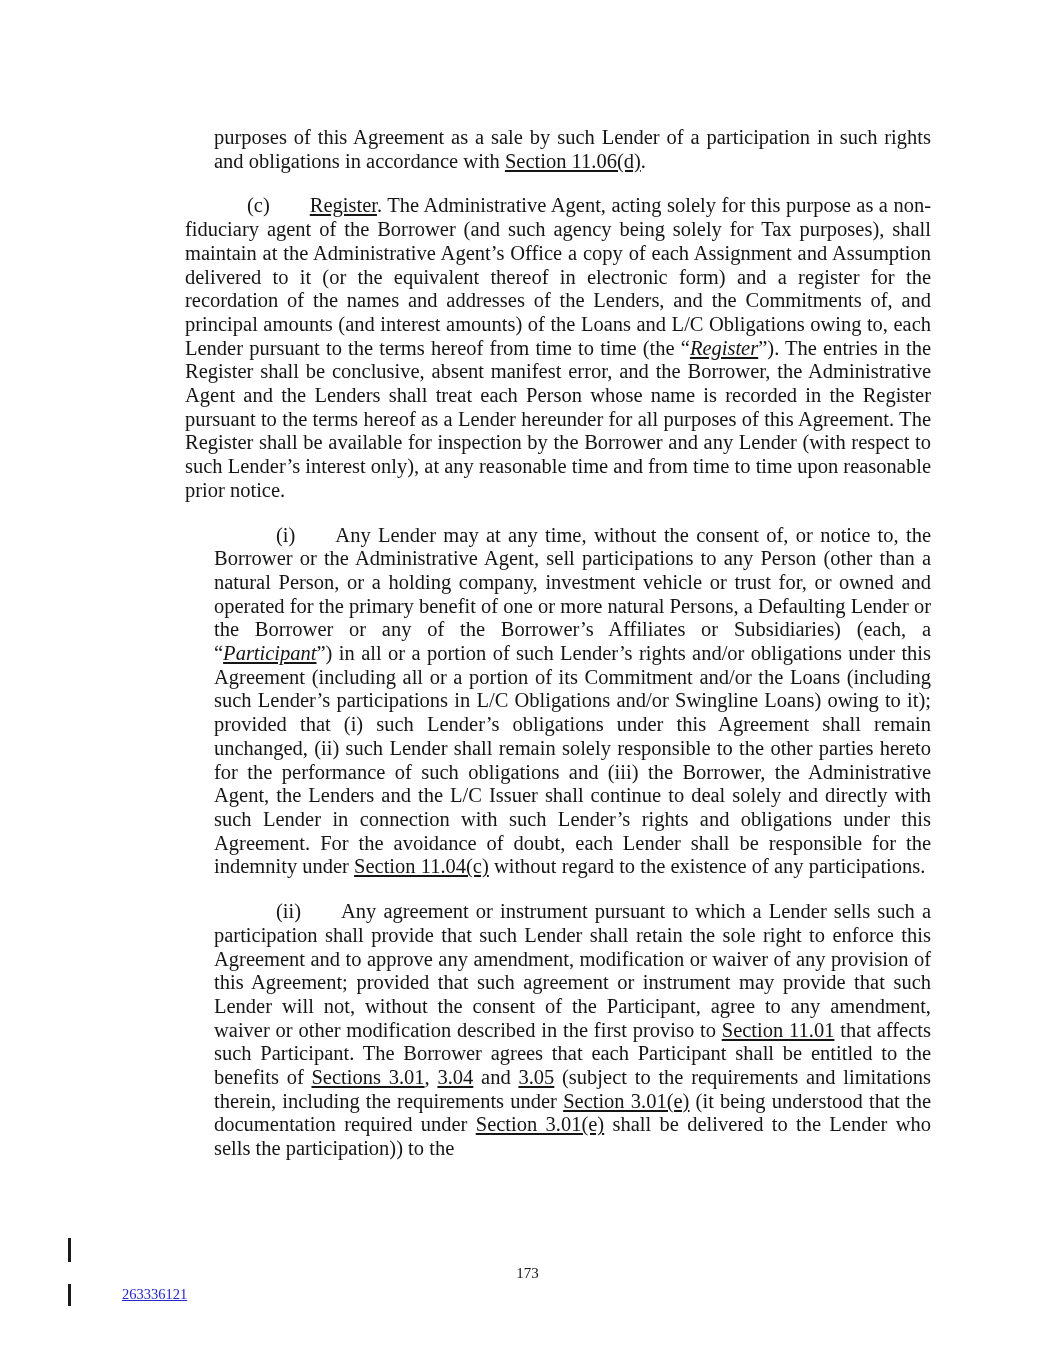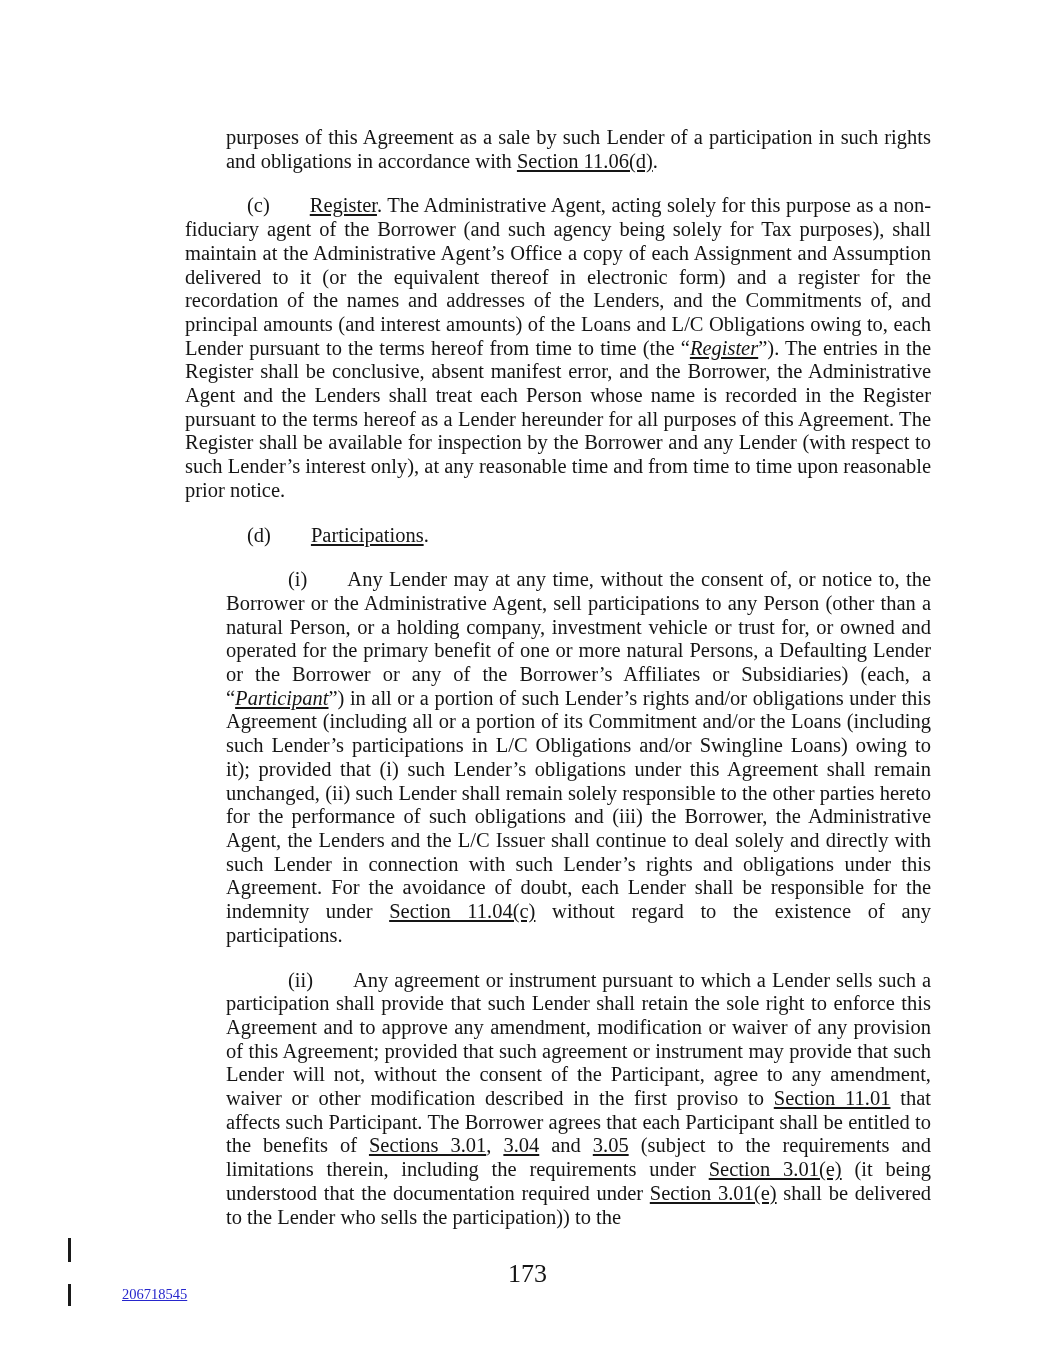--- a/index.html
+++ b/index.html
@@ -22,21 +22,21 @@
     top: 126px;
     width: 746px;
   }
   p.para {
     margin: 0 0 21px 0;
     font-size: 20.5px;
     line-height: 23.7px;
     text-align: justify;
   }
   p.para.indent-block {
-    margin-left: 41px;
+    margin-left: 29px;
   }
   p.para.fi {
     text-indent: 62px;
   }
   p.para.last {
     margin-bottom: 0;
   }
   .run-p  { }
   .run-u  { text-decoration: underline; }
   .run-i  { }
@@ -45,21 +45,21 @@
     display: inline-block;
     width: 40px;
     text-indent: 0;
   }
   .page-number {
     position: absolute;
     top: 1262px;
     left: 0;
     width: 100%;
     text-align: center;
-    font-size: 26px;
+    font-size: 15px;
     line-height: 23.7px;
     color: #151515;
   }
   .doc-number {
     position: absolute;
     left: 122px;
     top: 1286px;
     font-size: 14.5px;
     line-height: 17px;
     color: #2626cc;
@@ -78,27 +78,26 @@
 </head>
 <body>
 
 <div class="page">
 
   <div class="content">
     <p class="para indent-block"><span class="run run-p">purposes of this Agreement as a sale by such Lender of a participation in such rights and obligations in accordance with </span><span class="run run-u">Section 11.06(d)</span><span class="run run-p">.</span></p>
 
     <p class="para fi"><span class="run run-p">(c)</span><span class="run run-tab"></span><span class="run run-u">Register</span><span class="run run-p">. The Administrative Agent, acting solely for this purpose as a non-fiduciary agent of the Borrower (and such agency being solely for Tax purposes), shall maintain at the Administrative Agent’s Office a copy of each Assignment and Assumption delivered to it (or the equivalent thereof in electronic form) and a register for the recordation of the names and addresses of the Lenders, and the Commitments of, and principal amounts (and interest amounts) of the Loans and L/C Obligations owing to, each Lender pursuant to the terms hereof from time to time (the “</span><span class="run run-iu">Register</span><span class="run run-p">”). The entries in the Register shall be conclusive, absent manifest error, and the Borrower, the Administrative Agent and the Lenders shall treat each Person whose name is recorded in the Register pursuant to the terms hereof as a Lender hereunder for all purposes of this Agreement. The Register shall be available for inspection by the Borrower and any Lender (with respect to such Lender’s interest only), at any reasonable time and from time to time upon reasonable prior notice.</span></p>
 
-    <p class="para fi"><span class="run run-p">(d)</span><span class="run run-tab"></span><span class="run run-u">Participations</span><span class="run run-p">.</span></p>
 
     <p class="para indent-block fi"><span class="run run-p">(i)</span><span class="run run-tab"></span><span class="run run-p">Any Lender may at any time, without the consent of, or notice to, the Borrower or the Administrative Agent, sell participations to any Person (other than a natural Person, or a holding company, investment vehicle or trust for, or owned and operated for the primary benefit of one or more natural Persons, a Defaulting Lender or the Borrower or any of the Borrower’s Affiliates or Subsidiaries) (each, a “</span><span class="run run-iu">Participant</span><span class="run run-p">”) in all or a portion of such Lender’s rights and/or obligations under this Agreement (including all or a portion of its Commitment and/or the Loans (including such Lender’s participations in L/C Obligations and/or Swingline Loans) owing to it); </span><span class="run run-i">provided</span><span class="run run-p"> that (i) such Lender’s obligations under this Agreement shall remain unchanged, (ii) such Lender shall remain solely responsible to the other parties hereto for the performance of such obligations and (iii) the Borrower, the Administrative Agent, the Lenders and the L/C Issuer shall continue to deal solely and directly with such Lender in connection with such Lender’s rights and obligations under this Agreement. For the avoidance of doubt, each Lender shall be responsible for the indemnity under </span><span class="run run-u">Section 11.04(c)</span><span class="run run-p"> without regard to the existence of any participations.</span></p>
 
     <p class="para indent-block fi last"><span class="run run-p">(ii)</span><span class="run run-tab"></span><span class="run run-p">Any agreement or instrument pursuant to which a Lender sells such a participation shall provide that such Lender shall retain the sole right to enforce this Agreement and to approve any amendment, modification or waiver of any provision of this Agreement; </span><span class="run run-i">provided</span><span class="run run-p"> that such agreement or instrument may provide that such Lender will not, without the consent of the Participant, agree to any amendment, waiver or other modification described in the first proviso to </span><span class="run run-u">Section 11.01</span><span class="run run-p"> that affects such Participant. The Borrower agrees that each Participant shall be entitled to the benefits of </span><span class="run run-u">Sections 3.01</span><span class="run run-p">, </span><span class="run run-u">3.04</span><span class="run run-p"> and </span><span class="run run-u">3.05</span><span class="run run-p"> (subject to the requirements and limitations therein, including the requirements under </span><span class="run run-u">Section 3.01(e)</span><span class="run run-p"> (it being understood that the documentation required under </span><span class="run run-u">Section 3.01(e)</span><span class="run run-p"> shall be delivered to the Lender who sells the participation)) to the</span></p>
   </div>
 
   <div class="change-bar bar-1"></div>
   <div class="change-bar bar-2"></div>
 
   <div class="page-number">173</div>
 
-  <a class="doc-number">206718545</a>
+  <a class="doc-number">263336121</a>
 
 </div>
 
 </body></html>

